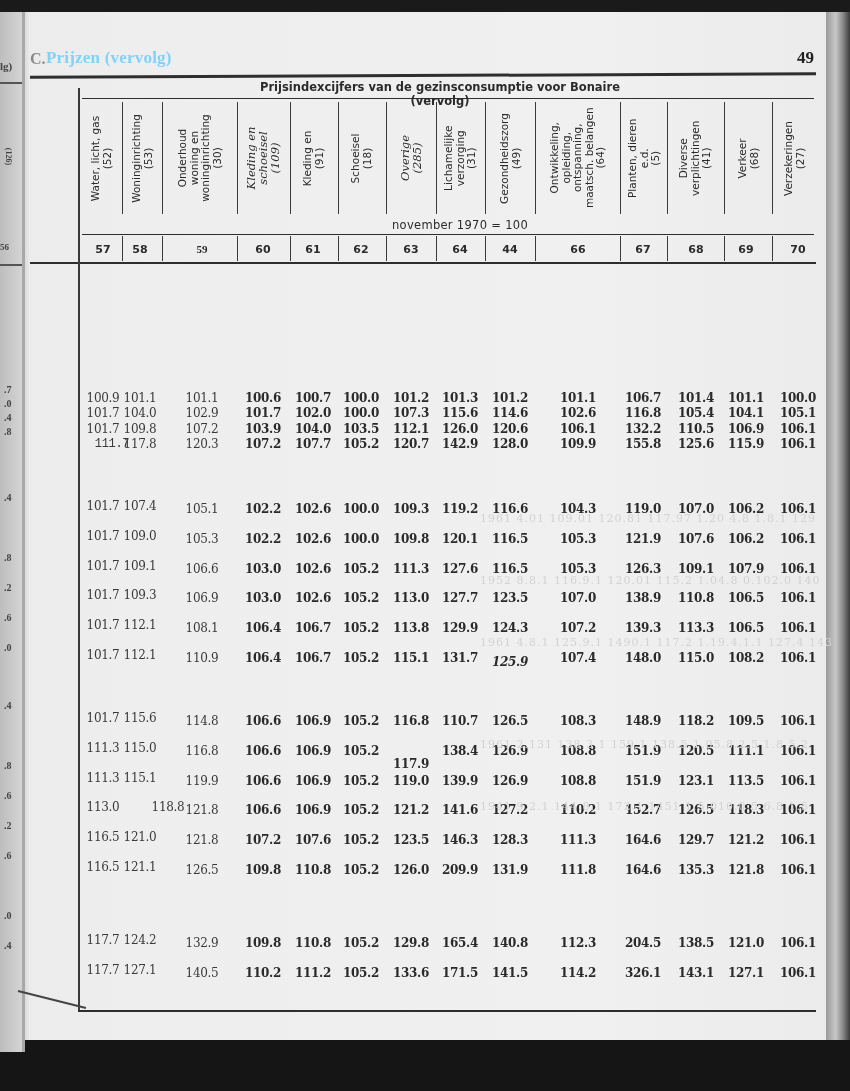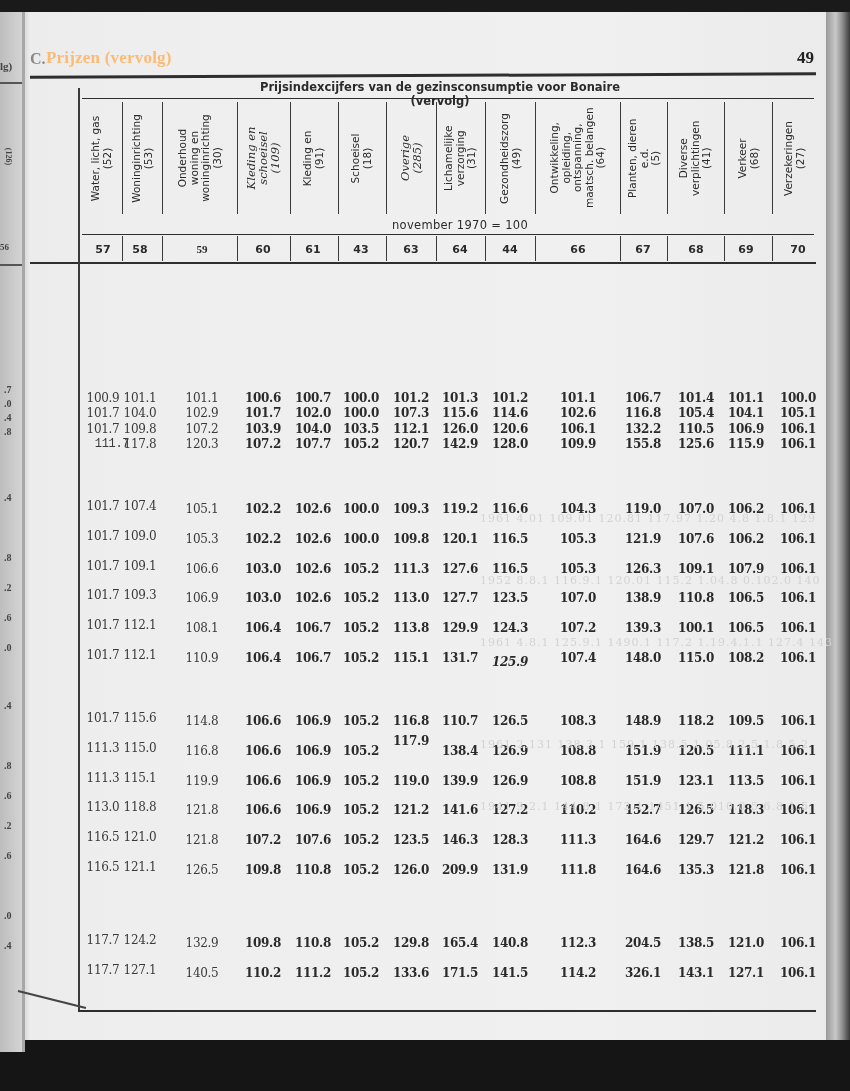--- a/index.html
+++ b/index.html
@@ -27,21 +27,21 @@
     overflow: hidden;
   }
   .prev-frag {
     position: absolute; left: 0; font-size: 10px; color: #444; font-weight: bold;
     font-family: "Liberation Serif", serif;
   }
   .prev-rule { position: absolute; left: 0; width: 22px; height: 2px; background: #555; }
   .gutter { position: absolute; left: 22px; top: 12px; width: 3px; height: 1040px; background: #a8a8a8; }
 
   .hdr-marker { position: absolute; left: 30px; top: 50px; font-size: 16px; color: #8a8a8a; font-weight: bold; }
-  .hdr-title { position: absolute; left: 46px; top: 48px; font-size: 17px; font-weight: bold; color: #fdba74; letter-spacing: 0.2px; }
+  .hdr-title { position: absolute; left: 46px; top: 48px; font-size: 17px; font-weight: bold; color: #7dd3fc; letter-spacing: 0.2px; }
   .page-num { position: absolute; left: 797px; top: 48px; font-size: 17px; font-weight: bold; color: #222; }
 
   .rule { position: absolute; background: #2e2e2e; }
   .vline { position: absolute; background: #3a3a3a; width: 1px; }
 
   .band-title {
     position: absolute; left: 240px; top: 80px; width: 400px; text-align: center;
     font-family: "DejaVu Sans", sans-serif; font-size: 11.5px; font-weight: bold; color: #2b2b2b;
   }
   .col-head {
@@ -214,21 +214,21 @@
     <div class="vline" style="left: 772px; top: 102px; height: 112px;"></div>
     <div class="vline" style="left: 772px; top: 236px; height: 25px;"></div>
   </div>
 <div class="base-label">november 1970 = 100</div>
 <div id="colnums">
     <div class="colnum" style="left: 103px;">57</div>
     <div class="colnum" style="left: 140px;">58</div>
     <div class="colnum" style="left: 202px; font-family: Liberation Serif, serif;">59</div>
     <div class="colnum" style="left: 263px;">60</div>
     <div class="colnum" style="left: 313px;">61</div>
-    <div class="colnum" style="left: 361px;">43</div>
+    <div class="colnum" style="left: 361px;">62</div>
     <div class="colnum" style="left: 411px;">63</div>
     <div class="colnum" style="left: 460px;">64</div>
     <div class="colnum" style="left: 510px;">44</div>
     <div class="colnum" style="left: 578px;">66</div>
     <div class="colnum" style="left: 643px;">67</div>
     <div class="colnum" style="left: 696px;">68</div>
     <div class="colnum" style="left: 746px;">69</div>
     <div class="colnum" style="left: 798px;">70</div>
   </div>
 <div id="cells">
@@ -348,21 +348,21 @@
     <div class="cell light" style="left: 140px; top: 618.2px;">112.1</div>
     <div class="cell light" style="left: 202px; top: 621.2px;">108.1</div>
     <div class="cell" style="left: 263px; top: 621.2px;">106.4</div>
     <div class="cell" style="left: 313px; top: 621.2px;">106.7</div>
     <div class="cell" style="left: 361px; top: 621.2px;">105.2</div>
     <div class="cell" style="left: 411px; top: 621.2px;">113.8</div>
     <div class="cell" style="left: 460px; top: 621.2px;">129.9</div>
     <div class="cell" style="left: 510px; top: 621.2px;">124.3</div>
     <div class="cell" style="left: 578px; top: 621.2px;">107.2</div>
     <div class="cell" style="left: 643px; top: 621.2px;">139.3</div>
-    <div class="cell" style="left: 696px; top: 621.2px;">100.1</div>
+    <div class="cell" style="left: 696px; top: 621.2px;">113.3</div>
     <div class="cell" style="left: 746px; top: 621.2px;">106.5</div>
     <div class="cell" style="left: 798px; top: 621.2px;">106.1</div>
     <div class="cell light" style="left: 103px; top: 648px;">101.7</div>
     <div class="cell light" style="left: 140px; top: 648px;">112.1</div>
     <div class="cell light" style="left: 202px; top: 651px;">110.9</div>
     <div class="cell" style="left: 263px; top: 651px;">106.4</div>
     <div class="cell" style="left: 313px; top: 651px;">106.7</div>
     <div class="cell" style="left: 361px; top: 651px;">105.2</div>
     <div class="cell" style="left: 411px; top: 651px;">115.1</div>
     <div class="cell" style="left: 460px; top: 651px;">131.7</div>
@@ -385,21 +385,21 @@
     <div class="cell" style="left: 643px; top: 714px;">148.9</div>
     <div class="cell" style="left: 696px; top: 714px;">118.2</div>
     <div class="cell" style="left: 746px; top: 714px;">109.5</div>
     <div class="cell" style="left: 798px; top: 714px;">106.1</div>
     <div class="cell light" style="left: 103px; top: 740.8px;">111.3</div>
     <div class="cell light" style="left: 140px; top: 740.8px;">115.0</div>
     <div class="cell light" style="left: 202px; top: 743.8px;">116.8</div>
     <div class="cell" style="left: 263px; top: 743.8px;">106.6</div>
     <div class="cell" style="left: 313px; top: 743.8px;">106.9</div>
     <div class="cell" style="left: 361px; top: 743.8px;">105.2</div>
-    <div class="cell" style="left: 411px; top: 734px;">117.9</div>
+    <div class="cell" style="left: 411px; top: 757px;">117.9</div>
     <div class="cell" style="left: 460px; top: 743.8px;">138.4</div>
     <div class="cell" style="left: 510px; top: 743.8px;">126.9</div>
     <div class="cell" style="left: 578px; top: 743.8px;">108.8</div>
     <div class="cell" style="left: 643px; top: 743.8px;">151.9</div>
     <div class="cell" style="left: 696px; top: 743.8px;">120.5</div>
     <div class="cell" style="left: 746px; top: 743.8px;">111.1</div>
     <div class="cell" style="left: 798px; top: 743.8px;">106.1</div>
     <div class="cell light" style="left: 103px; top: 770.6px;">111.3</div>
     <div class="cell light" style="left: 140px; top: 770.6px;">115.1</div>
     <div class="cell light" style="left: 202px; top: 773.6px;">119.9</div>
@@ -408,21 +408,21 @@
     <div class="cell" style="left: 361px; top: 773.6px;">105.2</div>
     <div class="cell" style="left: 411px; top: 773.6px;">119.0</div>
     <div class="cell" style="left: 460px; top: 773.6px;">139.9</div>
     <div class="cell" style="left: 510px; top: 773.6px;">126.9</div>
     <div class="cell" style="left: 578px; top: 773.6px;">108.8</div>
     <div class="cell" style="left: 643px; top: 773.6px;">151.9</div>
     <div class="cell" style="left: 696px; top: 773.6px;">123.1</div>
     <div class="cell" style="left: 746px; top: 773.6px;">113.5</div>
     <div class="cell" style="left: 798px; top: 773.6px;">106.1</div>
     <div class="cell light" style="left: 103px; top: 800.4px;">113.0</div>
-    <div class="cell light" style="left: 140px; top: 800.4px;">118.8</div>
+    <div class="cell light" style="left: 140px; top: 800.4px; padding-left: 28px;">118.8</div>
     <div class="cell light" style="left: 202px; top: 803.4px;">121.8</div>
     <div class="cell" style="left: 263px; top: 803.4px;">106.6</div>
     <div class="cell" style="left: 313px; top: 803.4px;">106.9</div>
     <div class="cell" style="left: 361px; top: 803.4px;">105.2</div>
     <div class="cell" style="left: 411px; top: 803.4px;">121.2</div>
     <div class="cell" style="left: 460px; top: 803.4px;">141.6</div>
     <div class="cell" style="left: 510px; top: 803.4px;">127.2</div>
     <div class="cell" style="left: 578px; top: 803.4px;">110.2</div>
     <div class="cell" style="left: 643px; top: 803.4px;">152.7</div>
     <div class="cell" style="left: 696px; top: 803.4px;">126.5</div>

